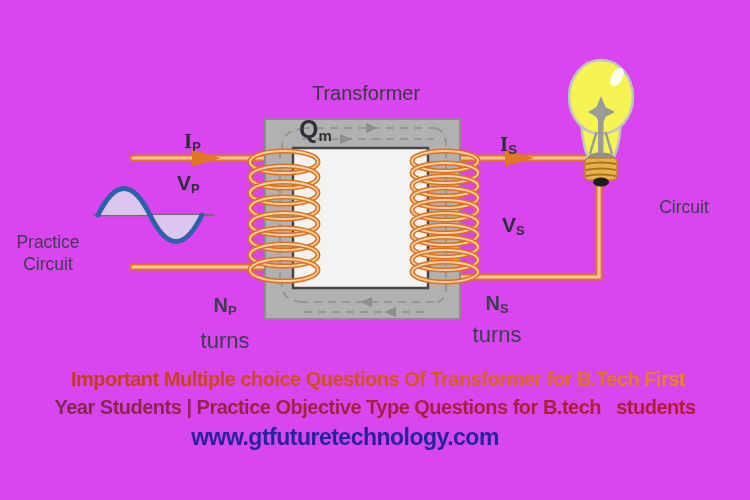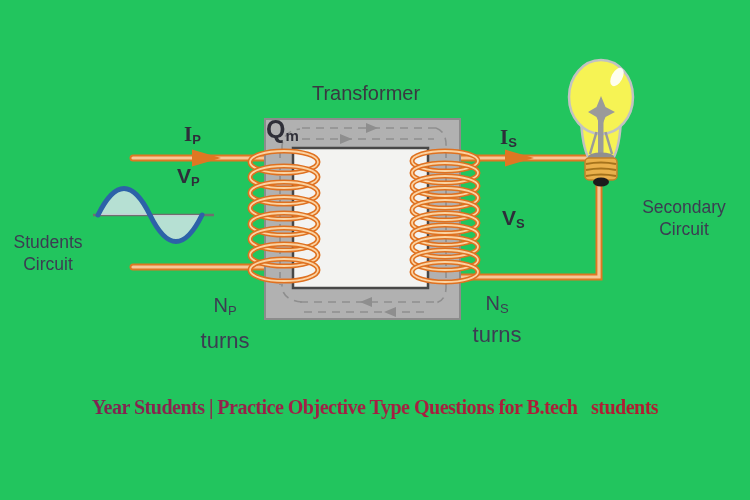--- a/index.html
+++ b/index.html
@@ -1,41 +1,41 @@
 <!DOCTYPE html>
 <html><head>
 <meta charset="utf-8">
 <style>
   html,body{margin:0;padding:0;background:#ffffff;}
   .stage{
-    position:relative;width:750px;height:500px;background:#22c55e;overflow:hidden;
+    position:relative;width:750px;height:500px;background:#d946ef;overflow:hidden;
     font-family:"Liberation Sans",sans-serif;
   }
   .stage svg{position:absolute;left:0;top:0;}
   .lbl{position:absolute;color:#36363f;white-space:nowrap;line-height:1.1;}
   .centered{transform:translateX(-50%);text-align:center;}
-  .sym{font-size:21px;font-weight:bold;color:#2e2e3a;}
+  .sym{font-size:21px;font-weight:bold;color:#2e2e3a;margin-top:7px;}
   .sym sub{font-size:13px;vertical-align:-0.22em;font-weight:bold;}
   .roman{font-family:"Liberation Serif",serif;font-weight:bold;}
-  .flux{font-size:25px;font-weight:bold;color:#2f2f38;}
+  .flux{font-size:25px;font-weight:bold;color:#2f2f38;margin-left:33px;}
   .flux sub{font-size:15px;vertical-align:-0.2em;}
   .title{font-size:20px;color:#393941;}
   .circuit{font-size:17.5px;line-height:22px;color:#3c3c52;}
   .turnsblock{color:#3c3c52;}
-  .turnsblock .nsym{font-size:20px;font-weight:normal;}
+  .turnsblock .nsym{font-size:20px;font-weight:bold;}
   .turnsblock .nsym sub{font-size:13px;vertical-align:-0.22em;}
   .turnsblock .tcap{font-size:22px;margin-top:11px;}
   .cap{position:absolute;transform:translateX(-50%);white-space:pre;font-weight:600;
        letter-spacing:-0.5px;font-size:20px;}
   .cap1{background:linear-gradient(90deg,#c23a1e 0%,#d4551b 55%,#e8851f 100%);
         -webkit-background-clip:text;background-clip:text;
         -webkit-text-fill-color:transparent;color:transparent;}
   .cap2{background:linear-gradient(90deg,#7c2752 0%,#a02048 35%,#b11d31 100%);
         -webkit-background-clip:text;background-clip:text;
-        -webkit-text-fill-color:transparent;color:transparent;font-family:Liberation Serif, serif;}
+        -webkit-text-fill-color:transparent;color:transparent;}
   .cap3{color:#24249c;font-weight:700;font-size:23px;}
 </style>
 </head>
 <body>
 
 <div class="stage">
 
   <svg width="750" height="500" viewBox="0 0 750 500">
     <defs>
       <g id="loopP">
@@ -145,34 +145,35 @@
 
   <div class="lbl sym" style="left:184px;top:122px"><span class="roman">I</span><sub>P</sub></div>
 
   <div class="lbl sym" style="left:177px;top:164px"><span>V</span><sub>P</sub></div>
 
   <div class="lbl sym" style="left:500px;top:125px"><span class="roman">I</span><sub>S</sub></div>
 
   <div class="lbl sym" style="left:502px;top:206px"><span>V</span><sub>S</sub></div>
 
   <div class="lbl circuit centered" style="left:48px;top:231px">
-    <div>Students</div>
+    <div>Practice</div>
     <div>Circuit</div>
   </div>
 
   <div class="lbl circuit centered" style="left:684px;top:196px">
-    <div>Secondary</div>
     <div>Circuit</div>
   </div>
 
   <div class="lbl turnsblock centered" style="left:225px;top:294px">
     <div class="nsym"><span>N</span><sub>P</sub></div>
     <div class="tcap">turns</div>
   </div>
 
   <div class="lbl turnsblock centered" style="left:497px;top:292px">
     <div class="nsym"><span>N</span><sub>S</sub></div>
     <div class="tcap" style="margin-top:7px">turns</div>
   </div>
 
+  <div class="cap cap1" style="left:378px;top:368px">Important Multiple choice Questions Of Transformer for B.Tech First</div>
   <div class="cap cap2" style="left:375px;top:396px">Year Students | Practice Objective Type Questions for B.tech   students</div>
+  <div class="cap cap3" style="left:345px;top:424px">www.gtfuturetechnology.com</div>
 
 </div>
 
 </body></html>

